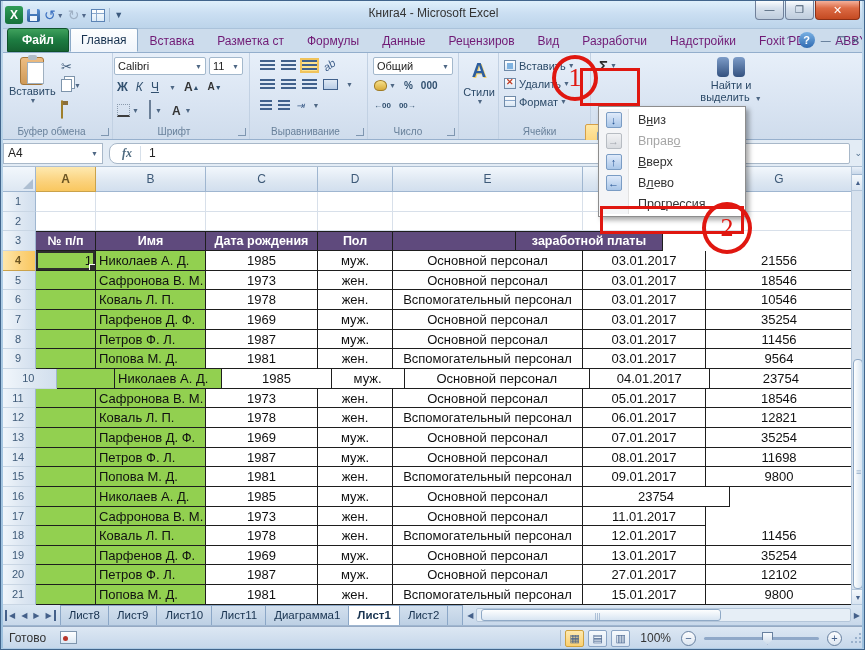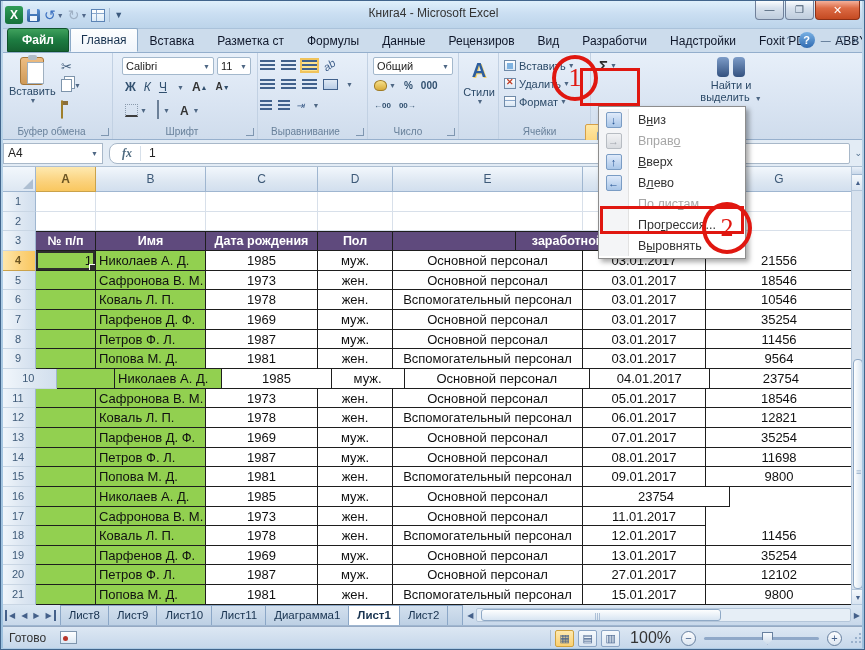--- a/index.html
+++ b/index.html
@@ -27,21 +27,21 @@
   .title-text{position:absolute;left:0;right:0;top:5px;text-align:center;font-size:12px;color:#333;}
   .winbtns{position:absolute;right:6px;top:0;display:flex;}
   .wbtn{width:29px;height:19px;border:1px solid #70809a;border-top:none;border-radius:0 0 4px 4px;
     background:linear-gradient(#fbfdfe,#d6e0ec 40%,#bfcddd);color:#44586e;font-size:10px;
     text-align:center;line-height:18px;margin-left:1px;}
   .wbtn.close{width:45px;background:linear-gradient(#f4b09a,#dc6a44 40%,#c44a22);color:#fff;
     border-color:#8e3015;font-size:11px;}
   
   .tabrow{position:absolute;left:0;top:28px;width:865px;height:24px;background:#ccdcec;
     border-bottom:1px solid #93aecc;display:flex;align-items:flex-end;padding-left:6px;}
-  .rtab{font-size:12px;color:#0f172a;padding:4px 10px 4px;margin-right:1px;white-space:nowrap;
+  .rtab{font-size:12px;color:#701a75;padding:4px 10px 4px;margin-right:1px;white-space:nowrap;
     border:1px solid transparent;border-bottom:none;}
   .rtab.file{background:linear-gradient(#3fa15c,#1d7c41 50%,#156332);color:#fff;font-weight:bold;
     border:1px solid #0f5229;border-radius:3px 3px 0 0;padding:4px 14px;}
   .rtab.active{background:linear-gradient(#fdfefe,#f0f5fb);border:1px solid #8ba9c7;
     border-bottom:1px solid #f0f5fb;border-radius:2px 2px 0 0;color:#17324f;}
   .tabrow-right{position:absolute;right:4px;top:31px;display:flex;align-items:center;gap:6px;}
   .chev{font-size:9px;color:#51708f;}
   .help{width:16px;height:16px;border-radius:50%;background:linear-gradient(#79b1e4,#2f6ab1);
     color:#fff;font-size:11px;font-weight:bold;text-align:center;line-height:16px;}
   .mini-winbtn{font-size:10px;color:#4d6784;}
@@ -177,21 +177,21 @@
   
   .statusbar{position:absolute;left:0;top:625px;width:865px;height:22px;
     background:linear-gradient(#dce7f3,#c6d7ea);border-top:1px solid #95a9c3;display:flex;align-items:center;font-size:12px;color:#333;}
   .macro-ic{width:17px;height:13px;border:1px solid #7e95ad;background:linear-gradient(#fff,#dde9f4);
     margin-left:14px;position:relative;}
   .macro-ic:before{content:"";position:absolute;left:2px;bottom:2px;width:5px;height:5px;border-radius:50%;background:#b8352a;}
   .sb-right{position:absolute;right:4px;top:0;height:22px;display:flex;align-items:center;gap:4px;}
   .viewbtn{width:19px;height:17px;border:1px solid #8aa4c4;border-radius:2px;background:linear-gradient(#f6fafd,#dbe6f2);
     font-size:11px;color:#44608a;text-align:center;line-height:15px;}
   .viewbtn.active{background:linear-gradient(#fee9b0,#fbd06f);border-color:#cfa23f;}
-  .zoomlvl{font-size:16px;color:#333;margin:0 6px;}
+  .zoomlvl{font-size:12px;color:#333;margin:0 6px;}
   .zbtn{width:15px;height:15px;border:1px solid #67809f;border-radius:50%;background:linear-gradient(#fdfdfe,#dce6f1);
     color:#44608a;font-size:11px;text-align:center;line-height:13px;}
   .ztrack{width:115px;height:3px;background:#8fa8c8;position:relative;margin:0 4px;border-radius:2px;}
   .zthumb{position:absolute;left:58px;top:-5px;width:11px;height:13px;background:linear-gradient(#f7fafd,#cfdcea);
     border:1px solid #67809f;clip-path:polygon(0 0,100% 0,100% 60%,50% 100%,0 60%);}
   .grip{width:12px;height:12px;margin-left:4px;position:relative;}
   .grip:before{content:"";position:absolute;right:1px;bottom:1px;width:2px;height:2px;background:#9ab1cc;
     box-shadow:-4px 0 #9ab1cc,-8px 0 #9ab1cc,0 -4px #9ab1cc,-4px -4px #9ab1cc,0 -8px #9ab1cc;}
   .divider-v{width:1px;height:16px;background:#a9bdd3;}
   
@@ -265,21 +265,21 @@
         </div>
       <div style="position:absolute;left:60px;top:26px;display:flex;align-items:center;">
           <span class="copy-ic"></span>
           <span class="dd">▼</span>
         </div>
       <div style="position:absolute;left:60px;top:48px;"><span class="brush-ic"></span></div>
       <div class="glabel">Буфер обмена</div>
       <div class="launcher"></div>
     </div>
 
-    <div class="group" style="left:116px;width:141px;">
+    <div class="group" style="left:108px;width:141px;">
       <div class="field" style="position:absolute;left:5px;top:4px;width:92px;">
           <span>Calibri</span>
           <span class="dd">▼</span>
         </div>
       <div class="field" style="position:absolute;left:100px;top:4px;width:34px;">
           <span>11</span>
           <span class="dd">▼</span>
         </div>
       <div style="position:absolute;left:8px;top:27px;display:flex;gap:8px;align-items:center;">
         <span class="icbtn bold-g">Ж</span>
@@ -662,31 +662,23 @@
           <span class="mi-arrow">↑</span>
         </div>
         <span class="mlabel"><span></span><u>В</u><span>верх</span></span>
       </div>
       <div class="mitem">
         <div class="micon">
           <span class="mi-arrow">←</span>
         </div>
         <span class="mlabel"><span>В</span><u>л</u><span>ево</span></span>
       </div>
-      <div class="mitem disabled">
-        <div class="micon"></div>
-        <span class="mlabel"><span>По лис</span><u>т</u><span>ам...</span></span>
-      </div>
       <div class="mitem">
         <div class="micon"></div>
         <span class="mlabel"><span>Про</span><u>г</u><span>рессия...</span></span>
-      </div>
-      <div class="mitem">
-        <div class="micon"></div>
-        <span class="mlabel"><span>В</span><u>ы</u><span>ровнять</span></span>
       </div>
     </div>
 
   <div class="ann circle" style="left:551px;top:54px;width:46px;height:46px;">
       <span>1</span>
     </div>
   <div class="ann rect" style="left:579px;top:67px;width:60px;height:38px;z-index:110;"></div>
   <div class="ann rect" style="left:599px;top:205px;width:144px;height:28px;"></div>
   <div class="ann circle" style="left:701px;top:201px;width:50px;height:52px;">
       <span>2</span>

